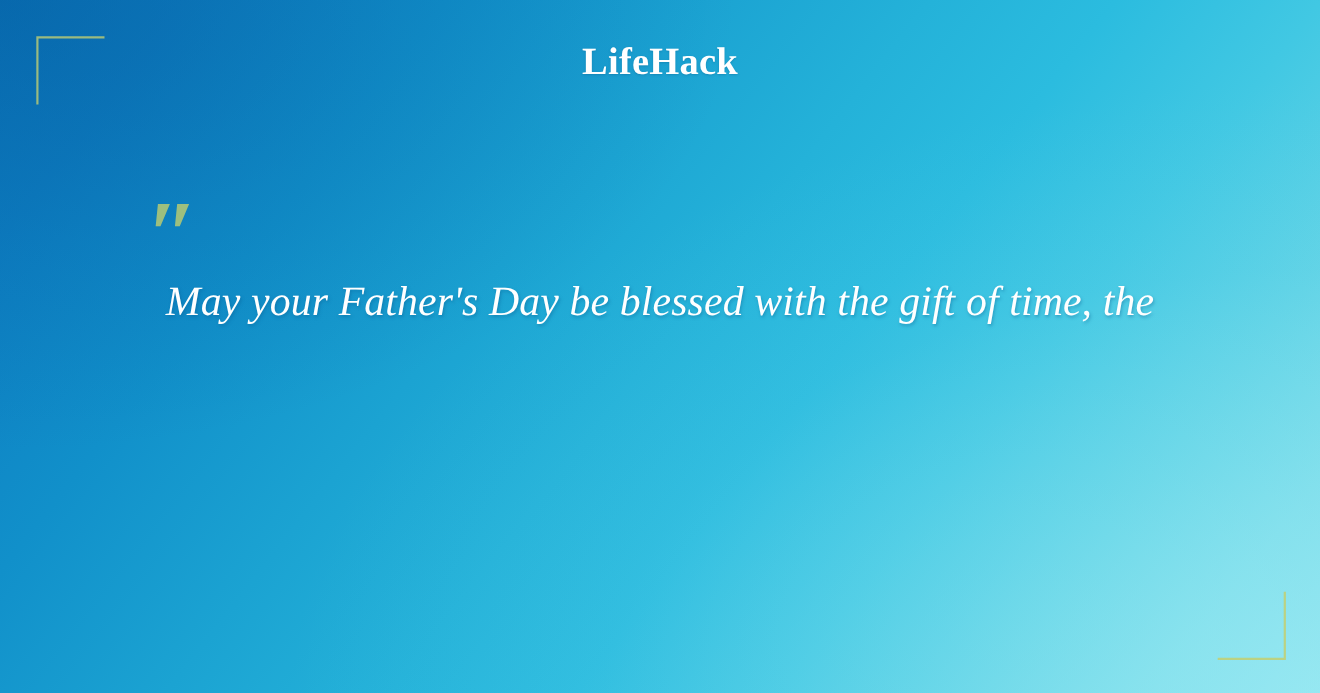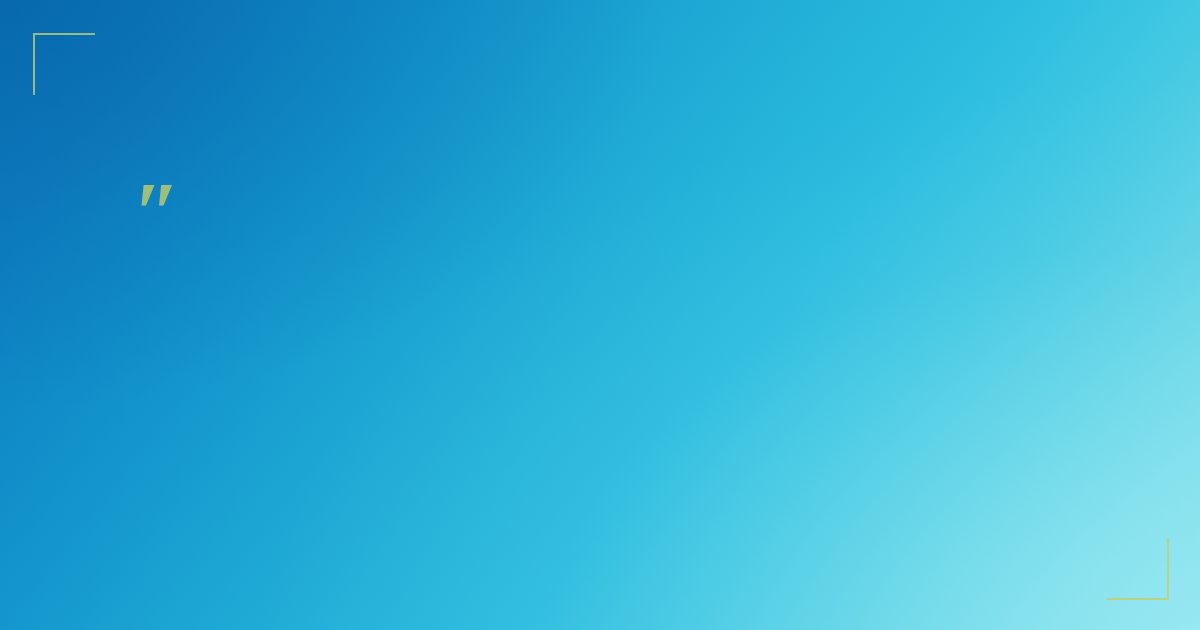--- a/index.html
+++ b/index.html
@@ -128,23 +128,27 @@
     display: block;
   }
 </style>
 </head>
 <body>
 
 <div id="card">
 
   <span class="corner-bracket top-left"></span>
 
+  <div id="brand-logo">
+    <span class="logo-text">LifeHack</span>
+  </div>
 
   <div id="quote-block">
     <span id="quote-mark">″</span>
 
     <p id="quote-text">
+      <span class="quote-line">May your Father's Day be blessed with the gift of time, the</span>
     </p>
   </div>
 
   <span class="corner-bracket bottom-right"></span>
 
 </div>
 
 </body></html>

